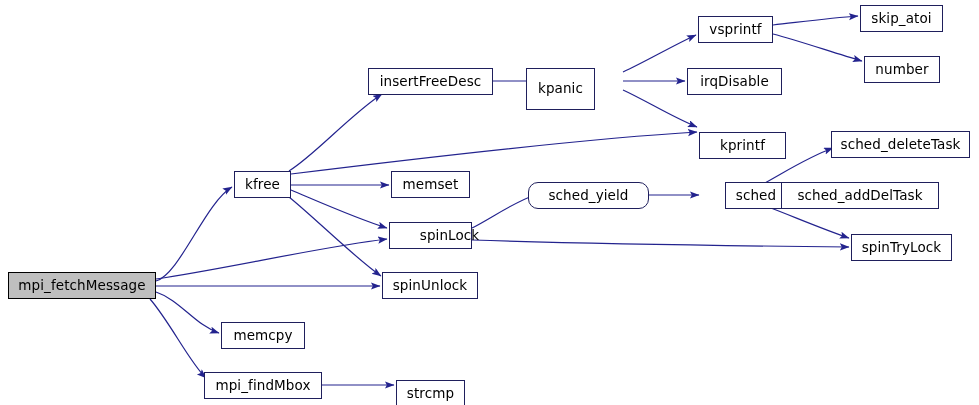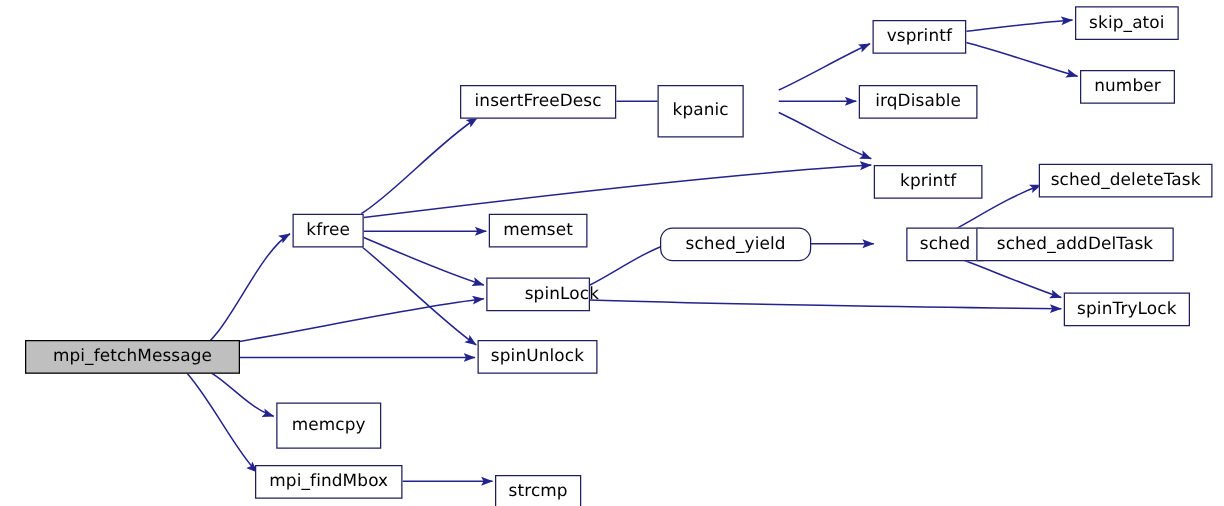--- a/index.html
+++ b/index.html
@@ -42,27 +42,27 @@
         <path d="M640,195 L699,195" fill="none" stroke="#23238e" stroke-width="1.2" marker-end="url(#arrow)"></path>
         <path d="M472,228 C492,218 515,201 538,194" fill="none" stroke="#23238e" stroke-width="1.2" marker-end="url(#arrow)"></path>
         <path d="M472,240 C560,243 750,246 849,247" fill="none" stroke="#23238e" stroke-width="1.2" marker-end="url(#arrow)"></path>
         <path d="M763,184 C785,172 808,157 833,148" fill="none" stroke="#23238e" stroke-width="1.2" marker-end="url(#arrow)"></path>
         <path d="M763,195 L823,195" fill="none" stroke="#23238e" stroke-width="1.2" marker-end="url(#arrow)"></path>
         <path d="M763,205 C790,215 822,229 849,238" fill="none" stroke="#23238e" stroke-width="1.2" marker-end="url(#arrow)"></path>
         <path d="M322,385 L394,385" fill="none" stroke="#23238e" stroke-width="1.2" marker-end="url(#arrow)"></path>
       </g>
   </svg>
   <div id="node-layer">
-      <div class="node current" style="left: 20px; top: 272px; width: 172px; height: 27px;">
+      <div class="node current" style="left: 8px; top: 272px; width: 148px; height: 27px;">
         <span>mpi_fetchMessage</span>
       </div>
       <div class="node" style="left: 234px; top: 171px; width: 57px; height: 27px;">
         <span>kfree</span>
       </div>
-      <div class="node" style="left: 221px; top: 322px; width: 84px; height: 37px;">
+      <div class="node" style="left: 221px; top: 322px; width: 84px; height: 27px;">
         <span>memcpy</span>
       </div>
       <div class="node" style="left: 204px; top: 372px; width: 118px; height: 27px;">
         <span>mpi_findMbox</span>
       </div>
       <div class="node" style="left: 368px; top: 68px; width: 125px; height: 27px; justify-content: center;">
         <span>insertFreeDesc</span>
       </div>
       <div class="node" style="left: 391px; top: 171px; width: 79px; height: 27px;">
         <span>memset</span>

